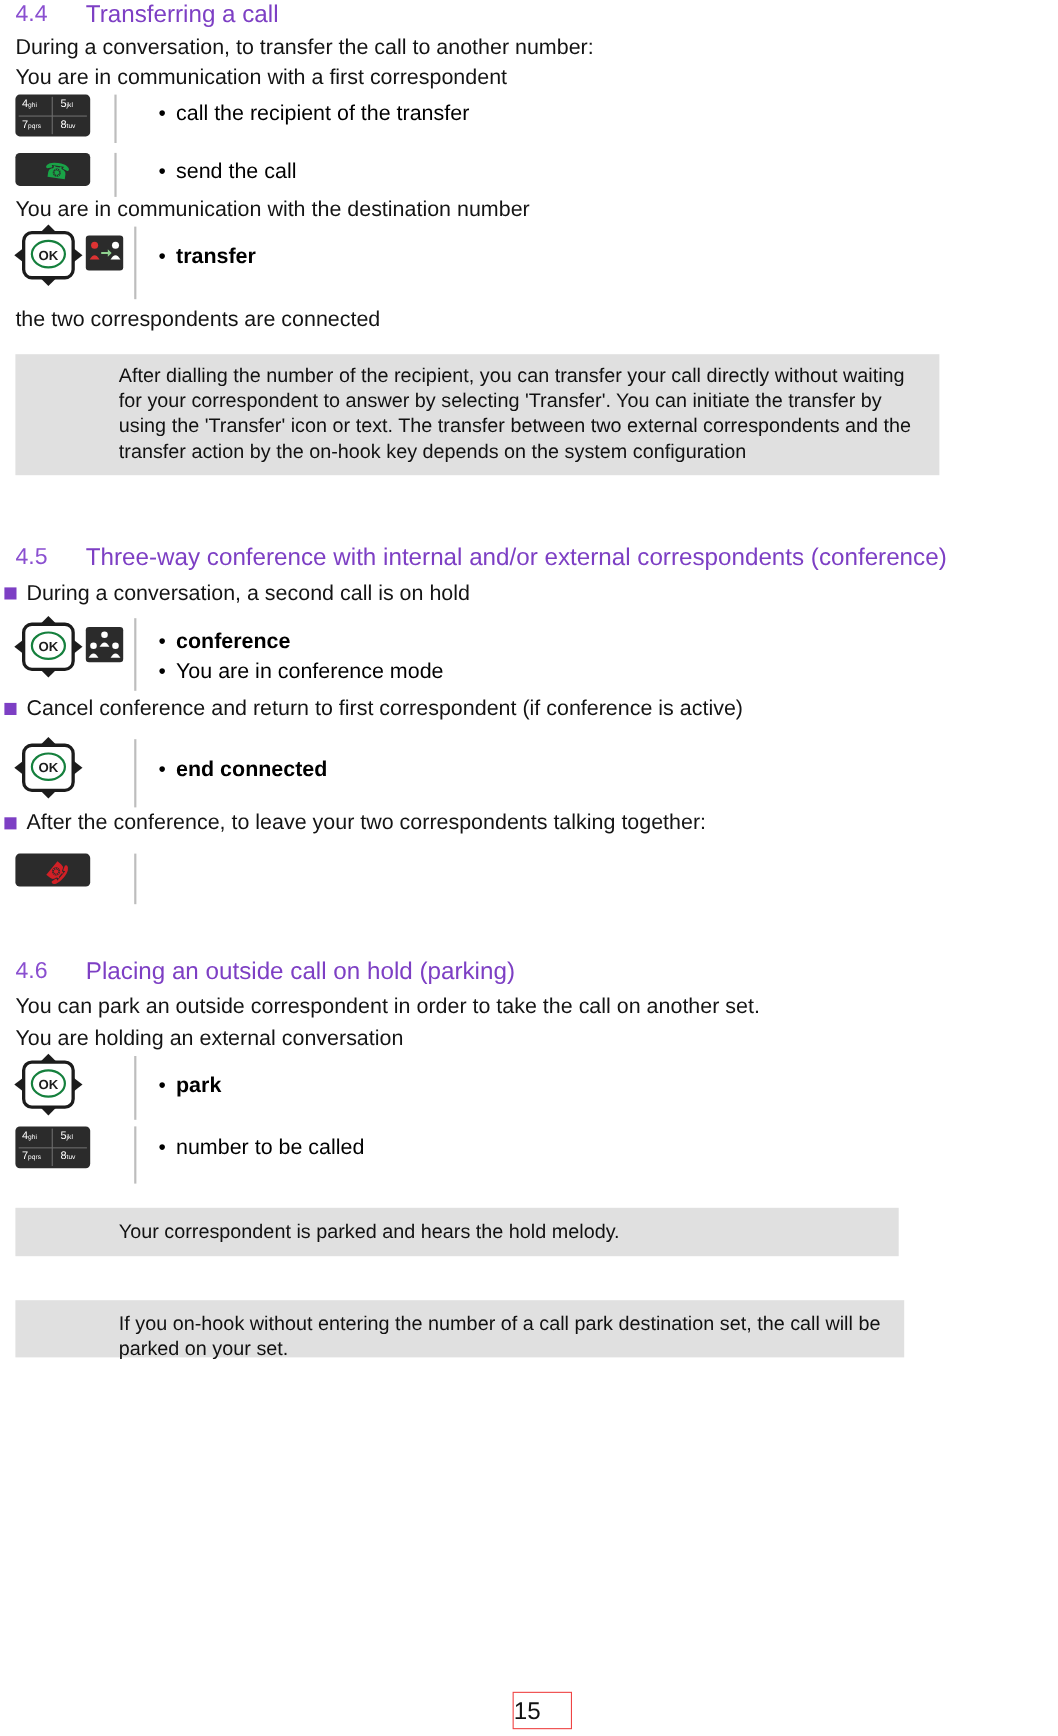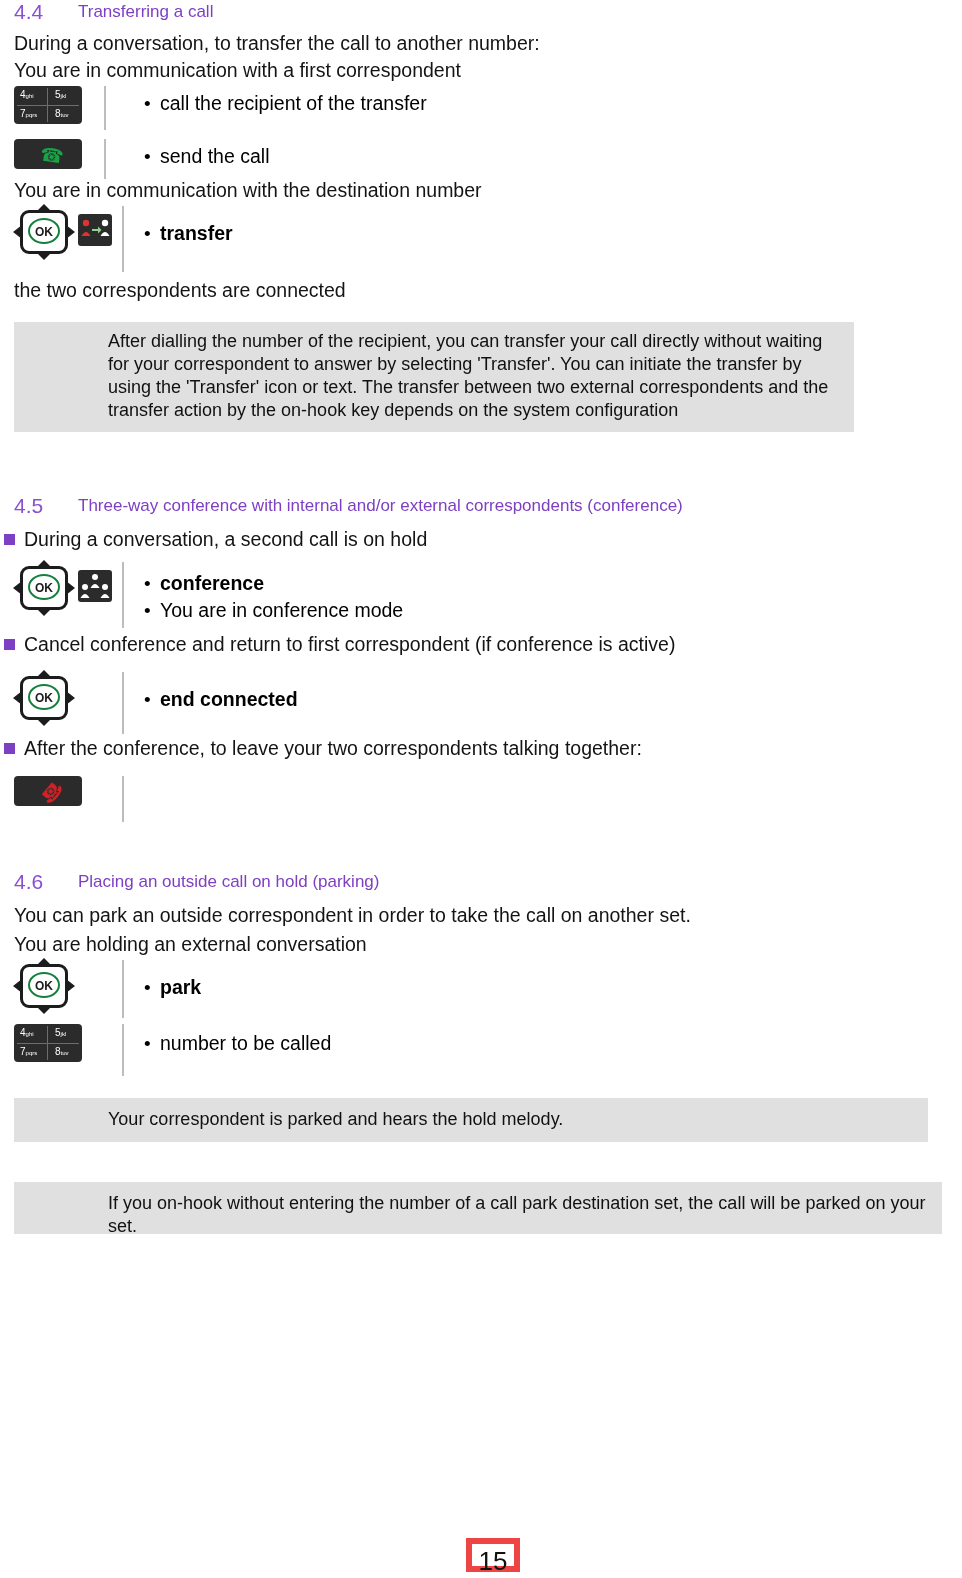--- a/index.html
+++ b/index.html
@@ -32,21 +32,21 @@
     white-space: nowrap;
   }
   .h2 .num {
     color: #8a4fd0;
     font-size: 21px;
     width: 64px;
     flex: 0 0 64px;
   }
   .h2 .ttl {
     color: #7d3fc4;
-    font-size: 17px;
+    font-size: 22px;
   }
 
   
   .para {
     font-size: 19.5px;
     line-height: 25px;
     color: #141414;
     margin: 0;
   }
 
@@ -223,25 +223,24 @@
   .glyph svg { position: absolute; left: 0; top: 0; }
 
   
   .pagenum {
     position: absolute;
     left: 466px;
     top: 1538px;
     width: 54px;
     height: 34px;
     background: #ffffff;
-    border: 6px solid #ef4444;
+    border: 1px solid #ef4444;
     color: #111111;
-    font-size: 26px;
+    font-size: 22px;
     line-height: 34px;
-    text-align: center;
     box-sizing: border-box;
   }
   .abs { position: absolute; }
 </style>
 </head>
 <body>
 
 <div class="page">
 
   <div class="abs h2" style="left:14px; top:0px;">
@@ -450,23 +449,23 @@
     </div>
     <div class="divider" style="height:52px;"></div>
     <div class="txt-cell" style="padding-left:20px; padding-top:6px;">
       <div class="dot-line">
         <span class="dot">•</span>
         <span class="lbl">number to be called</span>
       </div>
     </div>
   </div>
 
-  <div class="abs note" style="left:14px; top:1098px; width:914px; height:44px;">
+  <div class="abs note" style="left:14px; top:1098px; width:803px; height:44px;">
     <div class="inner" style="padding-top:2px;">Your correspondent is parked and hears the hold melody.</div>
   </div>
 
-  <div class="abs note" style="left:14px; top:1182px; width:928px; height:52px;">
+  <div class="abs note" style="left:14px; top:1182px; width:808px; height:52px;">
     <div class="inner" style="padding-top:2px;">If you on-hook without entering the number of a call park destination set, the call will be parked on your set.</div>
   </div>
 
   <div class="pagenum">15</div>
 
 </div>
 
 </body></html>

